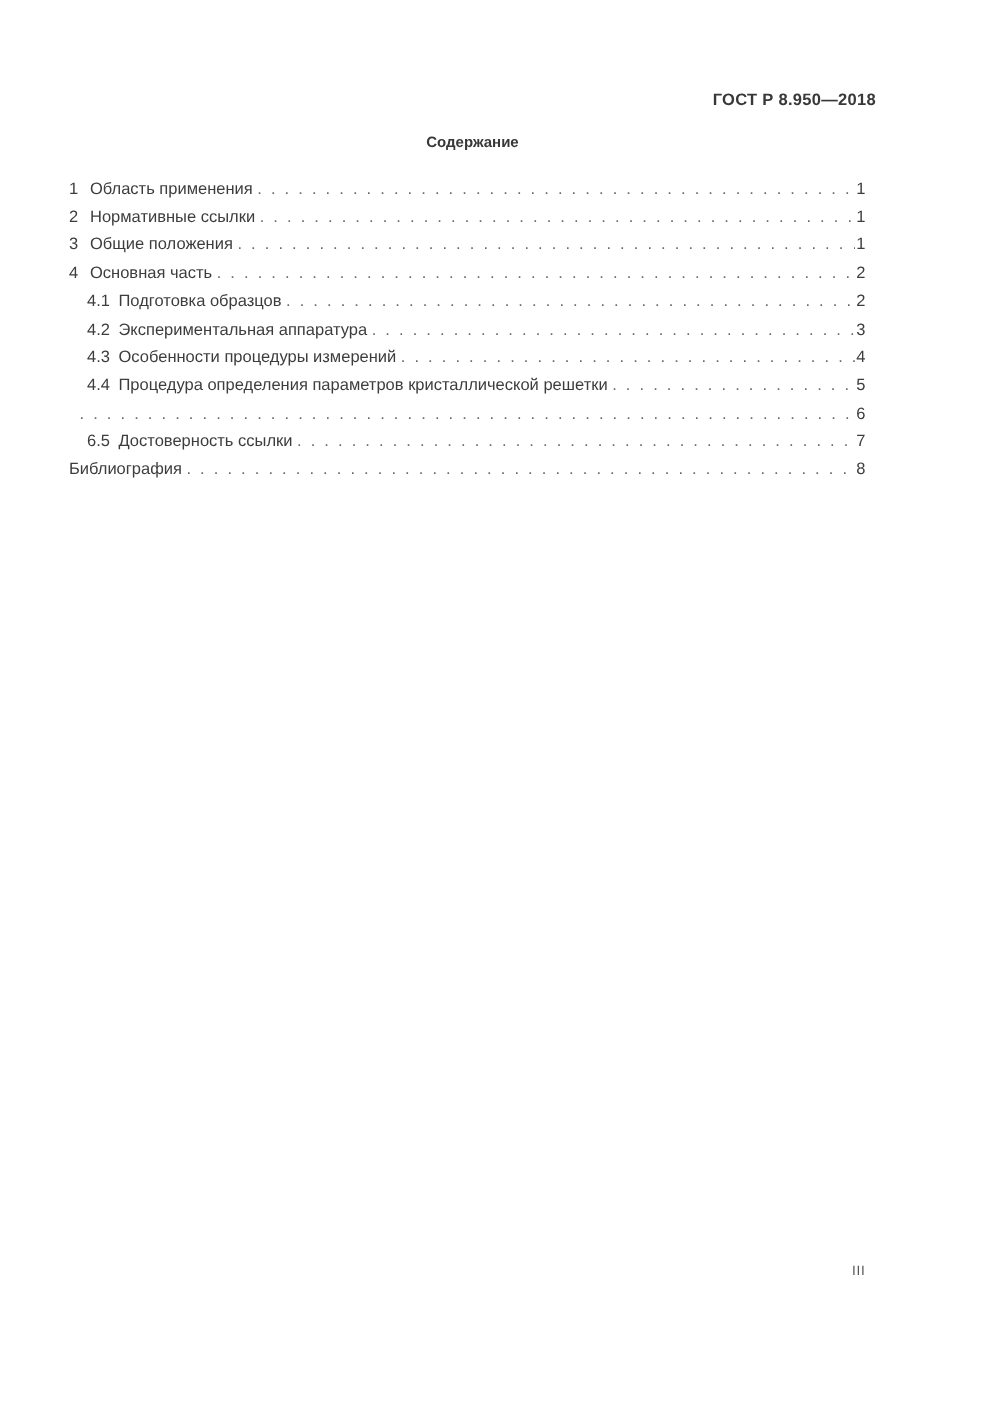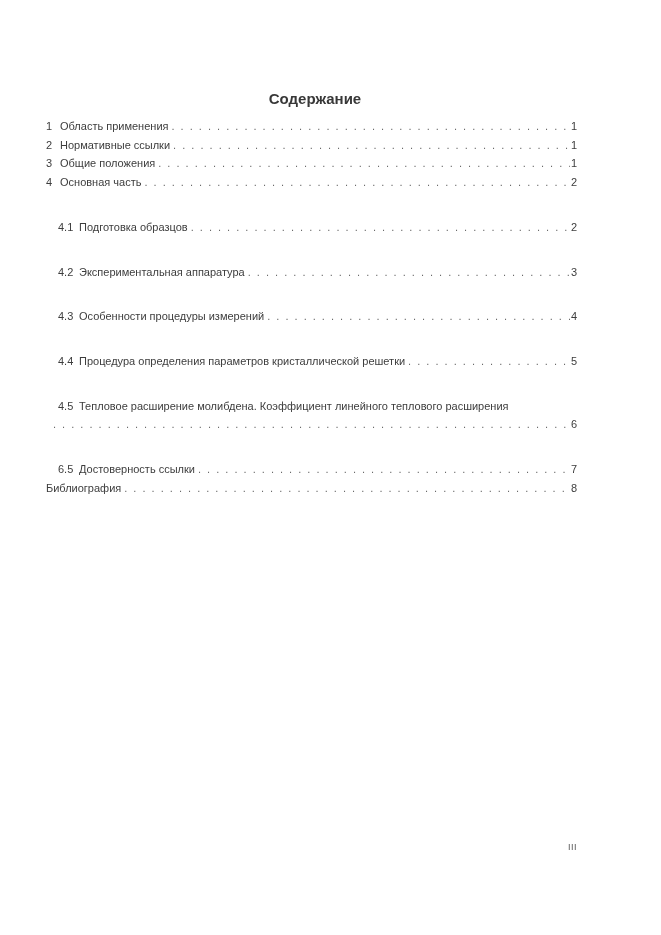--- a/index.html
+++ b/index.html
@@ -27,42 +27,42 @@
     color: #383838;
     letter-spacing: 0.2px;
   }
   .doc-title {
     position: absolute;
     top: 90px;
     left: 46px;
     width: 538px;
     margin: 0;
     text-align: center;
-    font-size: 15px;
+    font-size: 10px;
     font-weight: bold;
     color: #383838;
   }
   .toc {
     position: absolute;
     top: 117px;
     left: 46px;
     width: 531px;
     font-size: 11px;
     line-height: 18.7px;
   }
   .toc-line {
     display: flex;
     align-items: baseline;
   }
   .num {
     flex: none;
   }
   .lvl1 > .toc-line > .num { width: 14px; }
   .lvl2 > .toc-line { padding-left: 12px; }
-  .lvl2 > .toc-line > .num { width: 21px; margin-top: 26px; }
+  .lvl2 > .toc-line > .num { width: 21px; }
   .lvl2 > .toc-line.line2 { padding-left: 4px; }
   .label {
     flex: none;
     white-space: nowrap;
     text-align: right;
   }
   .leader {
     flex: 1 1 auto;
     overflow: hidden;
     white-space: nowrap;
@@ -82,20 +82,21 @@
     text-align: right;
     font-size: 9px;
     color: #555555;
     letter-spacing: 0.5px;
   }
 </style>
 </head>
 <body>
 
 <div class="page">
+  <div class="doc-header">ГОСТ Р 8.950—2018</div>
 
   <h1 class="doc-title">Содержание</h1>
 
   <div class="toc" id="toc">
       <div class="toc-entry lvl1">
         <div class="toc-line">
           <span class="num">1</span>
           <span class="label">Область применения</span>
           <span class="leader">. . . . . . . . . . . . . . . . . . . . . . . . . . . . . . . . . . . . . . . . . . . . . . . . . . . . . . . . . . . . . . . . . . . . . . . . . . . . . . . . . . . . . . . . . . . . . . . . . . . . . . . . . . . . . . . . . . . . . . . . . . . . . . . . . . . . . . . . . . . . . . . . . . . . . . . . . . . . . . . . </span>
           <span class="pg">1</span>
@@ -151,24 +152,20 @@
       </div>
       <div class="toc-entry lvl2">
         <div class="toc-line">
           <span class="num">4.4</span>
           <span class="label">Процедура определения параметров кристаллической решетки</span>
           <span class="leader">. . . . . . . . . . . . . . . . . . . . . . . . . . . . . . . . . . . . . . . . . . . . . . . . . . . . . . . . . . . . . . . . . . . . . . . . . . . . . . . . . . . . . . . . . . . . . . . . . . . . . . . . . . . . . . . . . . . . . . . . . . . . . . . . . . . . . . . . . . . . . . . . . . . . . . . . . . . . . . . . </span>
           <span class="pg">5</span>
         </div>
       </div>
       <div class="toc-entry lvl2">
-        <div class="toc-line">
-          <span class="num">4.5</span>
-          <span class="label">Тепловое расширение молибдена. Коэффициент линейного теплового расширения</span>
-        </div>
         <div class="toc-line line2">
           <span class="leader">. . . . . . . . . . . . . . . . . . . . . . . . . . . . . . . . . . . . . . . . . . . . . . . . . . . . . . . . . . . . . . . . . . . . . . . . . . . . . . . . . . . . . . . . . . . . . . . . . . . . . . . . . . . . . . . . . . . . . . . . . . . . . . . . . . . . . . . . . . . . . . . . . . . . . . . . . . . . . . . . </span>
           <span class="pg">6</span>
         </div>
       </div>
       <div class="toc-entry lvl2">
         <div class="toc-line">
           <span class="num">6.5</span>
           <span class="label">Достоверность ссылки</span>
           <span class="leader">. . . . . . . . . . . . . . . . . . . . . . . . . . . . . . . . . . . . . . . . . . . . . . . . . . . . . . . . . . . . . . . . . . . . . . . . . . . . . . . . . . . . . . . . . . . . . . . . . . . . . . . . . . . . . . . . . . . . . . . . . . . . . . . . . . . . . . . . . . . . . . . . . . . . . . . . . . . . . . . . </span>

